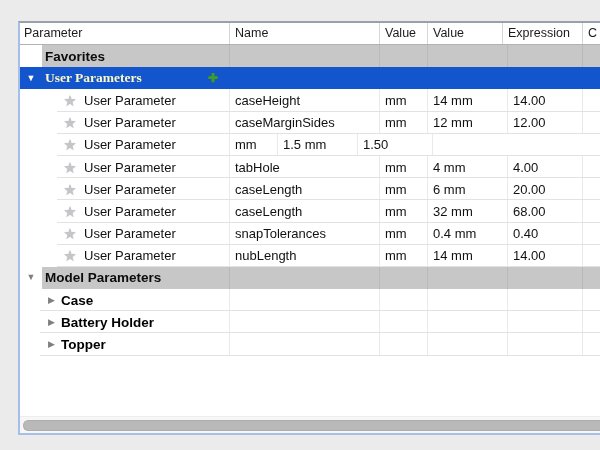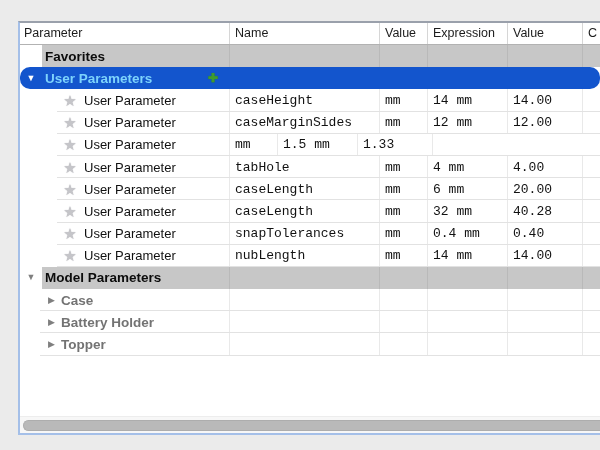--- a/index.html
+++ b/index.html
@@ -17,72 +17,72 @@
   .th:last-child{ border-right:none; }
 
   
   .w-param{ width:210px; flex:0 0 210px; }
   .w-name { width:150px; flex:0 0 150px; }
   .w-unit { width:48px;  flex:0 0 48px; }
   .w-expr { width:80px;  flex:0 0 80px; }
   .w-val  { width:75px;  flex:0 0 75px; }
   .w-com  { flex:1 1 auto; }
 
-  .row{ display:flex; height:22.2px; position:relative; font-size:13px; color:#111;border-radius:10px; }
+  .row{ display:flex; height:22.2px; position:relative; font-size:13px; color:#111; }
   .cell{ border-right:1px solid #e9e9e9; overflow:hidden; white-space:nowrap;
          display:flex; align-items:center; }
   .cell.w-com{ border-right:none; }
-  .cell.pad{ padding-left:5px;font-family:Liberation Mono, monospace; }
+  .cell.pad{ padding-left:5px; }
 
   
   .hline{ position:absolute; bottom:0; right:0; height:1px; background:#e2e2e2; }
   .hline.deep{ left:37px; } .hline.shallow{ left:20px; }
 
   
   .lead{ width:22px; flex:0 0 22px; background:#ffffff; display:flex; align-items:center; justify-content:center; }
   .graybar{ flex:1 1 auto; display:flex; background:#c7c7c7; }
   .gcell{ border-right:1px solid #b9b9b9; display:flex; align-items:center; overflow:hidden; }
   .gcell.last{ border-right:none; }
   .w-prest{ width:188px; flex:0 0 188px; }
   .glabel{ font-weight:bold; font-size:13.5px; color:#0c0c0c; padding-left:3px; white-space:nowrap; }
 
   
   .row.selected{ background:#1355cd; }
   .row.selected .lead{ background:transparent; }
-  .row.selected .glabel{ color:#7dd3fc; }
+  .row.selected .glabel{ color:#fef9c3;font-family:Liberation Serif, serif; }
 
   .tri{ font-size:9px; color:#7f7f7f; line-height:1; }
   .tri.white{ color:#ffffff; }
   .tri.sub{ margin-right:6px; }
   .star{ font-size:15px; color:#c5c5c9; line-height:1; width:16px; text-align:center; margin-right:6px;
          text-shadow:0 0 1px #b3b3b7; }
   .plus{ margin-left:auto; margin-right:12px; color:#3f9b2f; font-size:12px; font-weight:bold;
          line-height:1; text-shadow:0 0 1px #2c7a1f; cursor:default; }
 
   .indent-param{ padding-left:42px; }
   .indent-sub{ padding-left:28px; }
-  .sublabel{ font-weight:bold; font-size:13.5px; color:#737373; white-space:nowrap; }
+  .sublabel{ font-weight:bold; font-size:13.5px; color:#000000; white-space:nowrap; }
 
   
   .hscroll{ position:absolute; left:0; right:0; bottom:0; height:17px; background:#f7f7f7; border-top:1px solid #ededed; }
   .thumb{ position:absolute; left:3px; right:0; top:3px; height:11px; background:#b9b9b9;
           border:1px solid #adadad; border-right:none; border-radius:6px 0 0 6px; }
 </style>
 </head>
 <body>
 
 <div class="stage">
   <div class="panel">
 
     <div class="thead">
       <div class="th w-param">Parameter</div>
       <div class="th w-name">Name</div>
       <div class="th w-unit">Value</div>
+      <div class="th w-val">Value</div>
       <div class="th w-expr">Expression</div>
-      <div class="th w-val">Value</div>
       <div class="th w-com">C</div>
     </div>
 
     <div class="row">
       <div class="lead"></div>
       <div class="graybar">
         <div class="gcell w-prest">
             <span class="glabel">Favorites</span>
           </div>
         <div class="gcell w-name"></div>
@@ -134,21 +134,21 @@
       <div class="hline deep"></div>
     </div>
 
     <div class="row">
       <div class="cell w-param indent-param">
         <span class="star">★</span>
         <span>User Parameter</span>
       </div>
       <div class="cell w-unit pad">mm</div>
       <div class="cell w-expr pad">1.5 mm</div>
-      <div class="cell w-val pad">1.33</div>
+      <div class="cell w-val pad">1.50</div>
       <div class="cell w-com"></div>
       <div class="hline deep"></div>
     </div>
 
     <div class="row">
       <div class="cell w-param indent-param">
         <span class="star">★</span>
         <span>User Parameter</span>
       </div>
       <div class="cell w-name pad">tabHole</div>
@@ -173,21 +173,21 @@
     </div>
 
     <div class="row">
       <div class="cell w-param indent-param">
         <span class="star">★</span>
         <span>User Parameter</span>
       </div>
       <div class="cell w-name pad">caseLength</div>
       <div class="cell w-unit pad">mm</div>
       <div class="cell w-expr pad">32 mm</div>
-      <div class="cell w-val pad">40.28</div>
+      <div class="cell w-val pad">68.00</div>
       <div class="cell w-com"></div>
       <div class="hline deep"></div>
     </div>
 
     <div class="row">
       <div class="cell w-param indent-param">
         <span class="star">★</span>
         <span>User Parameter</span>
       </div>
       <div class="cell w-name pad">snapTolerances</div>

